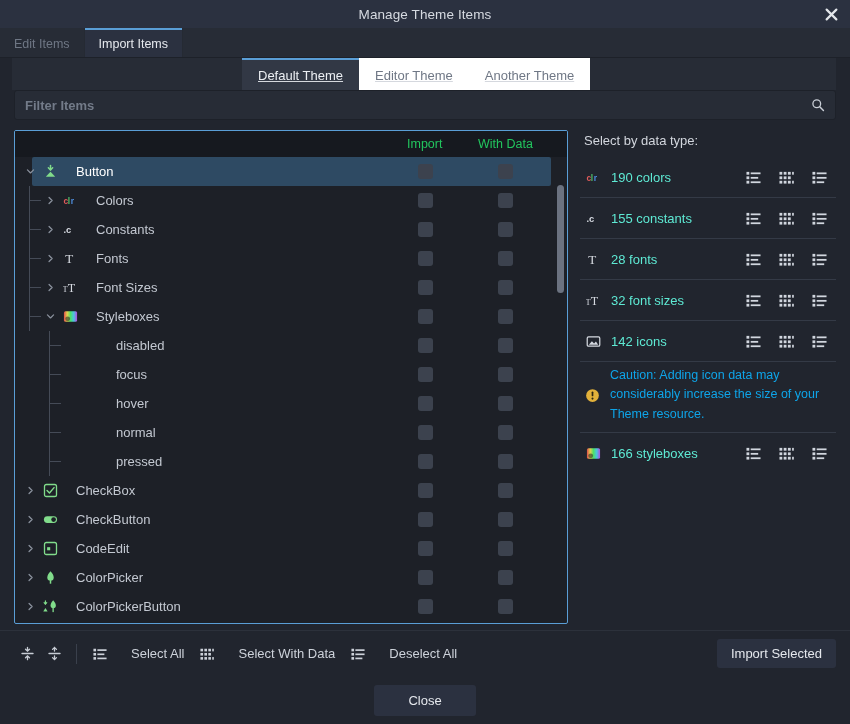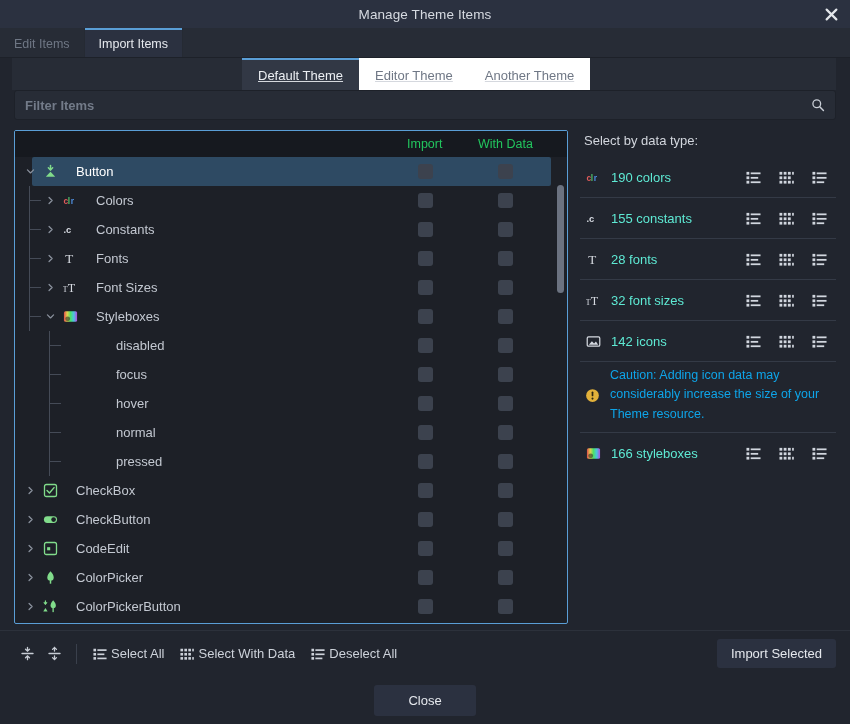--- a/index.html
+++ b/index.html
@@ -146,21 +146,21 @@
   .caution .warnicon { flex: 0 0 16px; display: flex; align-items: center; justify-content: center; }
   .caution .ctext { font-size: 12.5px; color: #0ea5e9; line-height: 1.55; max-width: 215px; }
 
   
   .toolbar {
     flex: 0 0 46px; display: flex; align-items: center;
     padding: 0 14px; margin-top: 6px;
     border-top: 1px solid #2c313b;
   }
   .tbtn {
-    display: flex; align-items: center; gap: 4px; padding: 5px 8px;
+    display: flex; align-items: center; gap: 24px; padding: 5px 8px;
     font-size: 13px; color: #cdd2da; cursor: pointer; border-radius: 3px;
     white-space: nowrap;
   }
   .tbtn .ic { display: flex; align-items: center; }
   .tbsep { width: 1px; height: 20px; background: #3a404c; margin: 0 8px; }
   .iconOnly { padding: 5px 6px; }
   .spacer { flex: 1; }
   .primarybtn {
     background: #2b3140; border-radius: 3px; padding: 7px 14px;
     font-size: 13px; color: #e5e8ed; cursor: pointer; white-space: nowrap;

